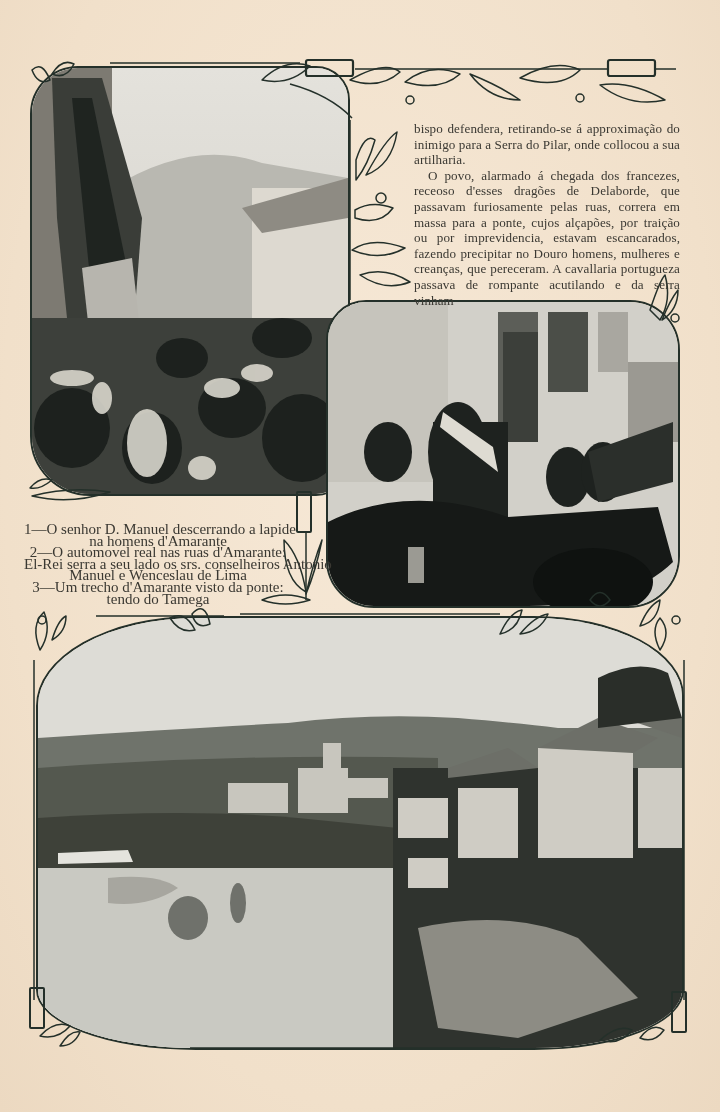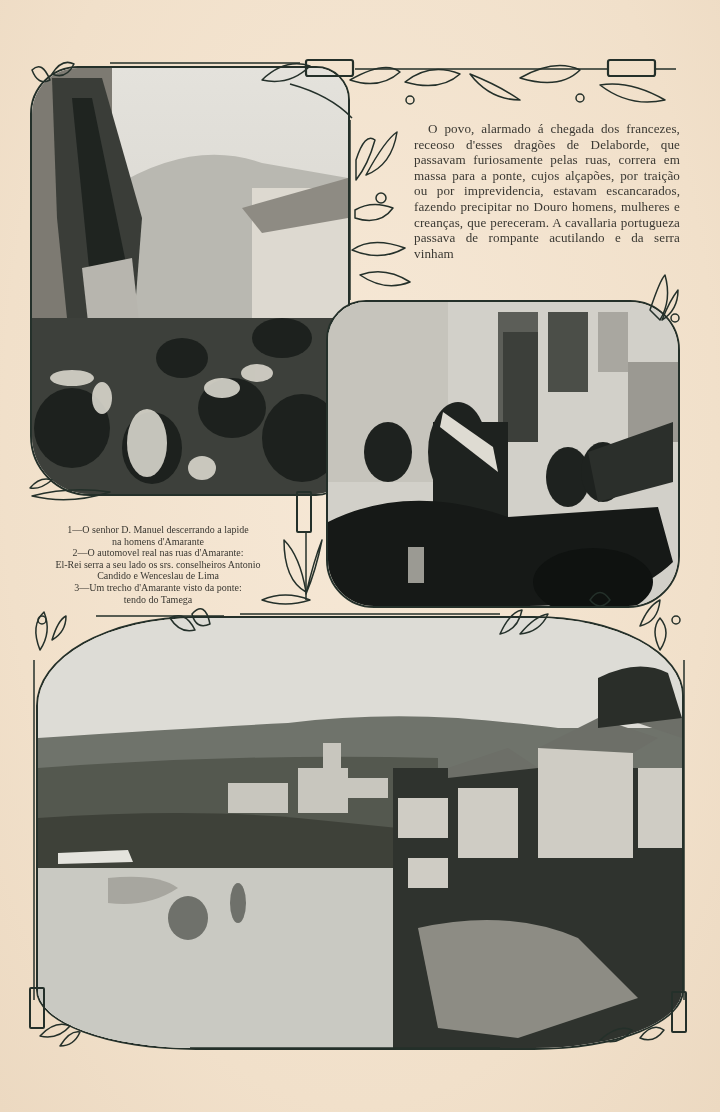--- a/index.html
+++ b/index.html
@@ -31,21 +31,21 @@
     font-size: 13.1px; line-height: 15.6px; color: #3a3832;
     text-align: justify; letter-spacing: 0.1px;
   }
   .article p { margin: 0; }
   .article p.indent { text-indent: 14px; }
 
   
   .caption {
     position: absolute; left: 24px; top: 524px; width: 268px;
     font-family: "Liberation Serif", "DejaVu Serif", serif;
-    font-size: 10px; line-height: 11.6px; color: #3a3832;
+    font-size: 15px; line-height: 11.6px; color: #3a3832;
     text-align: center;
   }
   .caption div { white-space: nowrap; }
 </style>
 </head>
 <body>
 
 <div class="page">
 
   <div class="photo photo-1">
@@ -206,26 +206,27 @@
 
       <path d="M190 1048 L500 1048"></path>
       <path d="M40 1036 Q55 1020 70 1026 Q58 1040 40 1036 Z"></path>
       <path d="M60 1046 Q70 1030 80 1032 Q74 1046 60 1046 Z"></path>
       <path d="M600 1040 Q618 1024 632 1030 Q620 1046 600 1040 Z"></path>
       <path d="M640 1038 Q652 1022 664 1030 Q654 1044 640 1038 Z"></path>
     </g>
   </svg>
 
   <div class="article">
+    <p>bispo defendera, retirando-se á approximação do inimigo para a Serra do Pilar, onde collocou a sua artilharia.</p>
     <p class="indent">O povo, alarmado á chegada dos francezes, receoso d'esses dragões de Delaborde, que passavam furiosamente pelas ruas, correra em massa para a ponte, cujos alçapões, por traição ou por imprevidencia, estavam escancarados, fazendo precipitar no Douro homens, mulheres e creanças, que pereceram. A cavallaria portugueza passava de rompante acutilando e da serra vinham</p>
   </div>
 
   <div class="caption">
     <div>1—O senhor D. Manuel descerrando a lapide</div>
     <div>na homens d'Amarante</div>
     <div>2—O automovel real nas ruas d'Amarante:</div>
     <div>El-Rei serra a seu lado os srs. conselheiros Antonio</div>
-    <div>Candido e Wenceslau de Lima</div>
+    <div>Manuel e Wenceslau de Lima</div>
     <div>3—Um trecho d'Amarante visto da ponte:</div>
     <div>tendo do Tamega</div>
   </div>
 
 </div>
 
 </body></html>

